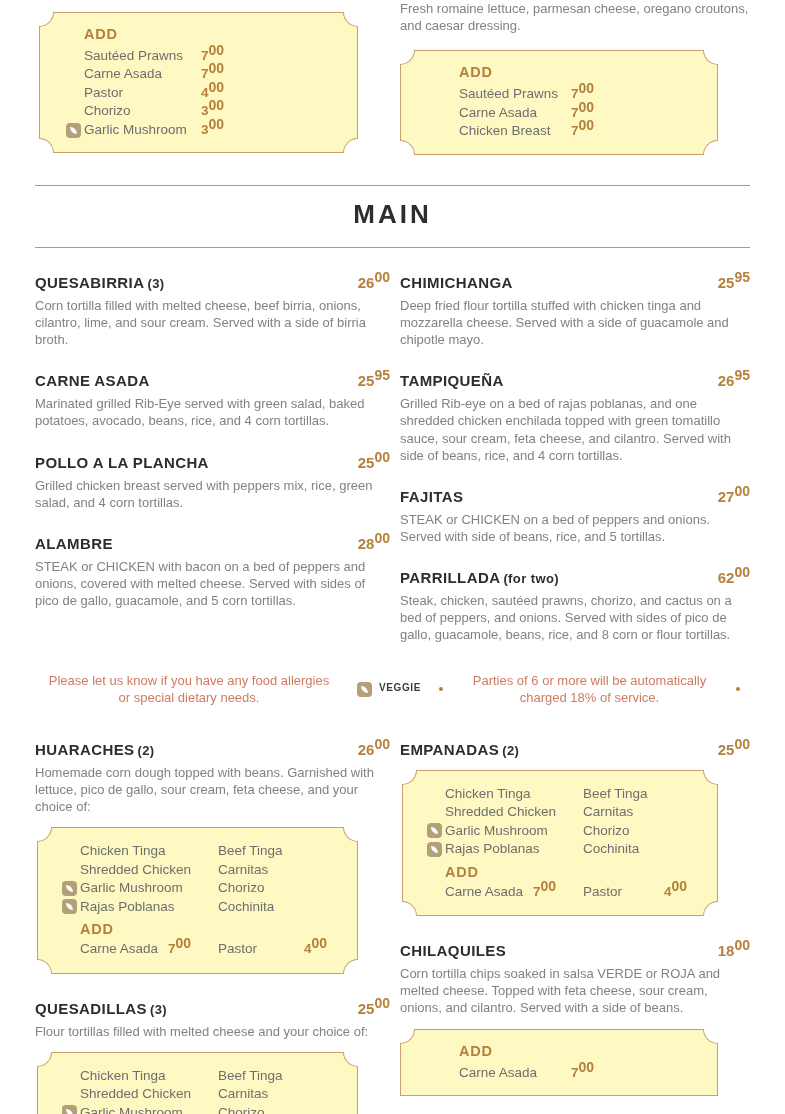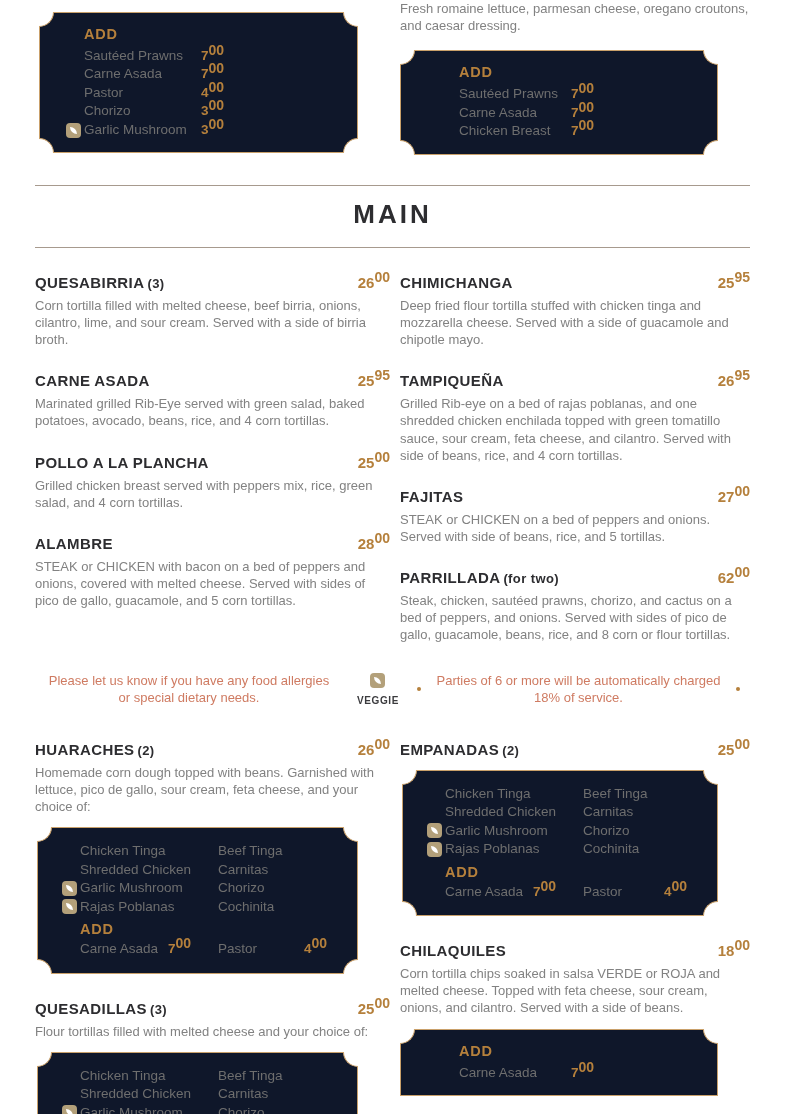--- a/index.html
+++ b/index.html
@@ -14,21 +14,21 @@
   *{box-sizing:border-box;}
   html,body{margin:0;padding:0;}
   body{
     width:785px;height:1114px;overflow:hidden;background:#fff;
     font-family:"Liberation Sans","DejaVu Sans",sans-serif;color:var(--ink);
   }
   .wrap{padding:0 35px;}
   .cols{display:grid;grid-template-columns:355px 350px;column-gap:10px;}
 
   
-  .fancy-box{position:relative;border:1px solid var(--tan);background:#0f172a;}
+  .fancy-box{position:relative;border:1px solid var(--tan);background:#fef9c3;}
   .cnr{position:absolute;width:15px;height:15px;background:#fff;}
   .cnr.tl{top:-1px;left:-1px;border-bottom-right-radius:100%;border-right:1px solid var(--tan);border-bottom:1px solid var(--tan);}
   .cnr.tr{top:-1px;right:-1px;border-bottom-left-radius:100%;border-left:1px solid var(--tan);border-bottom:1px solid var(--tan);}
   .cnr.bl{bottom:-1px;left:-1px;border-top-right-radius:100%;border-top:1px solid var(--tan);border-right:1px solid var(--tan);}
   .cnr.br{bottom:-1px;right:-1px;border-top-left-radius:100%;border-top:1px solid var(--tan);border-left:1px solid var(--tan);}
 
   .price{color:var(--gold);font-weight:700;white-space:nowrap;}
   .price sup{font-size:14px;vertical-align:super;line-height:0;}
 
   .add-label{color:var(--gold);font-weight:700;font-size:14.5px;letter-spacing:.8px;margin:0 0 6px 0;}
@@ -57,21 +57,21 @@
   .mi{margin-bottom:24px;}
   .mi-head{display:flex;justify-content:space-between;align-items:flex-start;}
   .mi-name{font-weight:700;font-size:15px;letter-spacing:.4px;}
   .sfx{font-size:13px;font-weight:700;margin-left:3px;}
   .mi-desc{margin:6px 0 0;font-size:13px;color:var(--gray);line-height:1.32;max-width:352px;}
   .mi .price{font-size:15px;}
 
   
   .notice{display:flex;align-items:center;margin:4px 8px 34px;}
   .n-allergy{width:292px;text-align:center;color:var(--salmon);font-size:13px;line-height:1.35;}
-  .n-veg{display:flex;align-items:center;gap:7px;margin:0 16px 0 22px;flex-direction:column;}
+  .n-veg{display:flex;gap:7px;margin:0 16px 0 22px;}
   .n-veg-label{font-size:10px;font-weight:700;letter-spacing:.6px;color:#3b3b3e;}
   .n-parties{flex:1;position:relative;text-align:center;color:var(--salmon);font-size:13px;line-height:1.35;padding:0 16px;}
   .dot{position:absolute;width:4px;height:4px;border-radius:50%;background:var(--gold);top:50%;transform:translateY(-50%);}
   .dot.dl{left:2px;}
   .dot.dr{right:2px;}
 
   
   .choice-box{margin-top:12px;margin-right:32px;margin-bottom:26px;margin-left:2px;}
   .cb-inner{padding:15px 16px 13px 24px;font-size:13.5px;color:var(--boxtext);}
   .crow{display:grid;grid-template-columns:18px 138px 1fr;align-items:center;line-height:1.22;margin-bottom:2px;}

